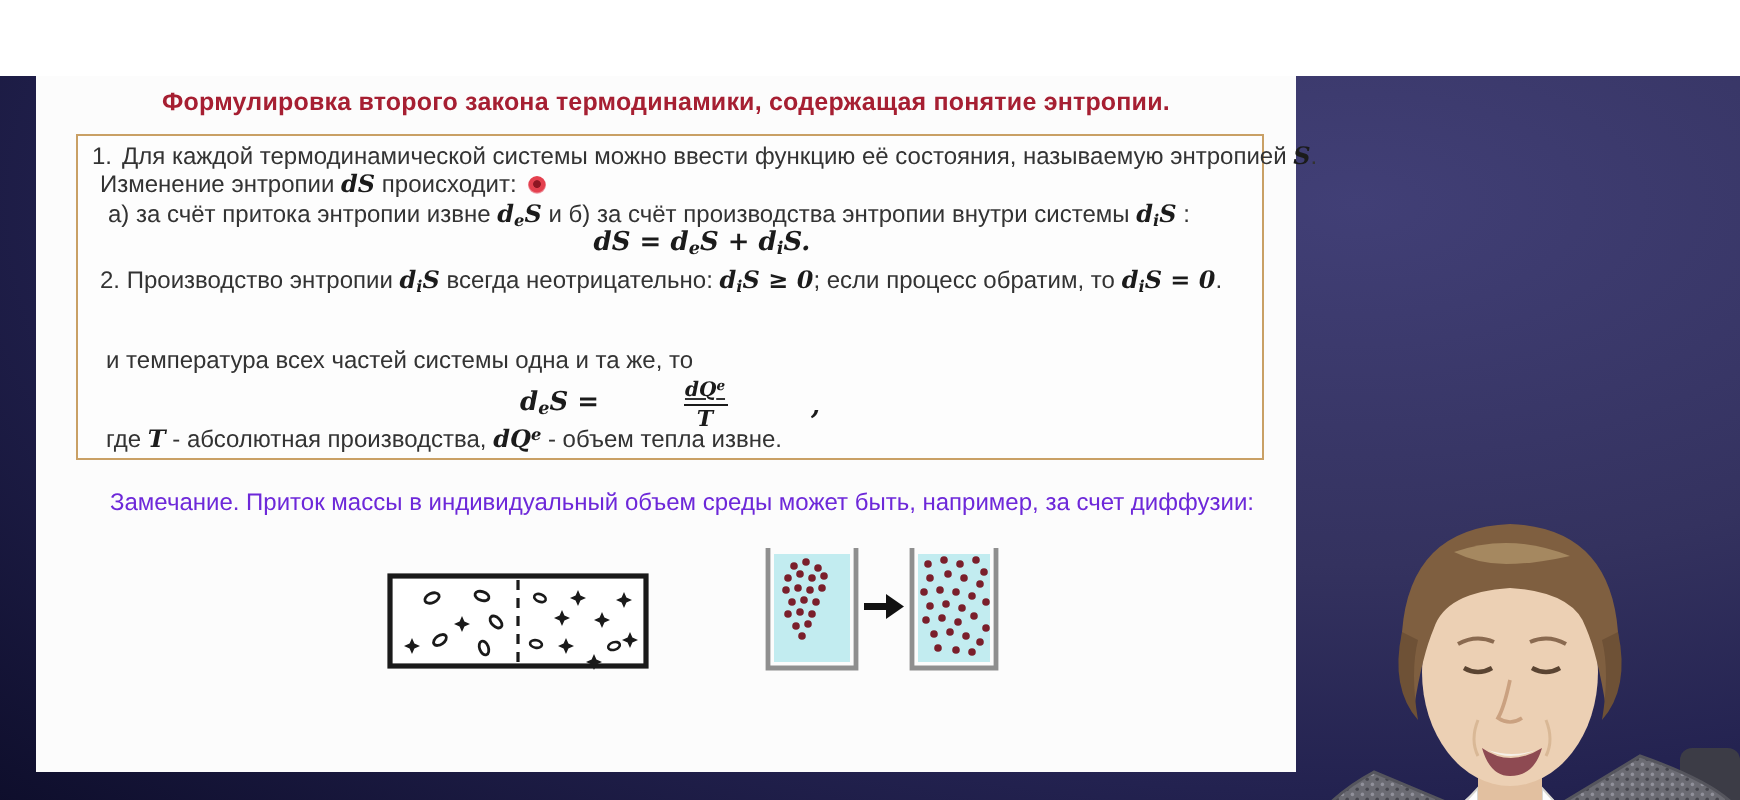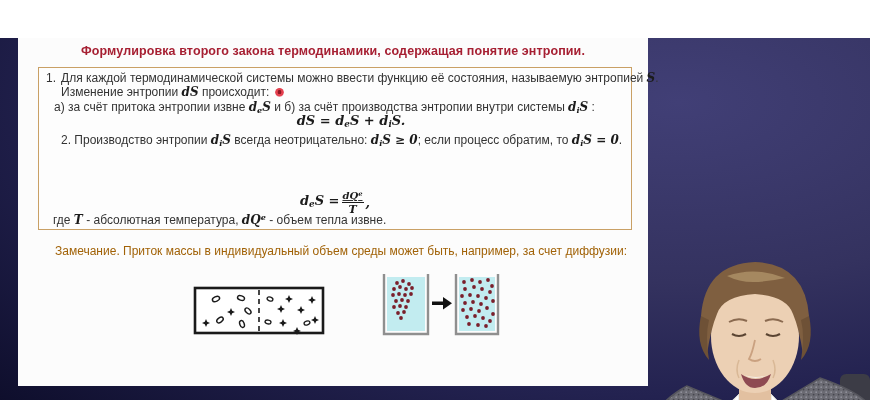--- a/index.html
+++ b/index.html
@@ -10,71 +10,72 @@
   }
   
   .slide{position:absolute;left:18px;top:0;width:630px;height:348px;background:#fcfcfc;}
   .slide-title{position:absolute;left:0;top:6px;width:100%;text-align:center;
     font-size:12.5px;font-weight:bold;color:#a61f32;white-space:nowrap;letter-spacing:.1px;}
   .defbox{position:absolute;left:20px;top:29px;width:592px;height:161px;
     border:1.5px solid #c9a065;background:#fdfdfd;}
   .bl{position:absolute;white-space:nowrap;font-size:12px;color:#333;line-height:14px;}
   .bl .num{display:inline-block;width:15px;}
   .l1{top:3px;left:7px;}
-  .l2{top:17px;left:22px;}
+  .l2{top:17px;left:11px;}
   .l3{top:32px;left:15px;}
   .lf1{top:46px;left:16px;width:100%;text-align:center;font-size:13px;}
-  .l4{top:65px;left:22px;}
+  .l4{top:65px;left:11px;}
   .l5{top:90px;left:5px;}
   .l6{top:105px;left:14px;}
-  .lf2{top:119px;left:0;width:100%;height:32px;display:flex;align-items:center;justify-content:center;font-size:13px;}
+  .lf2{top:119px;left:0;width:100%;height:32px;display:flex;align-items:center;justify-content:center;font-size:13px;gap:40px;}
   .l7{top:142px;left:14px;}
   .u{text-underline-offset:2px;}
   .m{font-family:"DejaVu Serif","Liberation Serif",serif;font-style:italic;font-weight:bold;color:#1b1b1b;}
   sub.ms{font-family:"DejaVu Serif","Liberation Serif",serif;font-style:italic;font-weight:bold;color:#1b1b1b;
     font-size:0.68em;vertical-align:-0.25em;}
   sup.ms{font-family:"DejaVu Serif","Liberation Serif",serif;font-style:italic;font-weight:bold;color:#1b1b1b;
     font-size:0.68em;vertical-align:0.45em;}
   .laser{display:inline-block;width:9px;height:9px;border-radius:50%;margin-left:6px;vertical-align:-1px;
     background:radial-gradient(circle at 50% 45%, #8e1622 0 26%, #e4404e 32% 58%, #f4bcc6 72%, rgba(244,188,198,0) 100%);}
   .frac{display:inline-flex;flex-direction:column;align-items:center;vertical-align:middle;line-height:1;margin:0 2px;}
   .fnum{font-size:10px;text-decoration:underline;}
   .fbar{height:1.3px;background:#1b1b1b;width:100%;margin:1px 0;min-width:22px;}
   .fden{font-size:11px;}
-  .remark{position:absolute;left:37px;top:206px;font-size:12px;color:#a16207;white-space:nowrap;}
+  .remark{position:absolute;left:37px;top:206px;font-size:12px;color:#6d28d9;white-space:nowrap;}
   .diagram1{position:absolute;left:175px;top:248px;}
   .diagram2{position:absolute;left:346px;top:234px;}
   
   .person{position:absolute;left:635px;top:218px;}
 </style>
 </head>
 <body>
 
 <div class="stage">
 
   <div class="slide">
 
     <div class="slide-title">Формулировка второго закона термодинамики, содержащая понятие энтропии.</div>
 
     <div class="defbox">
       <div class="bl l1"><span class="num">1.</span><span><span>Для каждой термодинамической системы можно ввести функцию её состояния, называемую энтропией </span><span class="m">S</span><span>.</span></span></div>
       <div class="bl l2"><span><span>Изменение энтропии </span><span class="m">dS</span><span> происходит:</span></span><span class="laser"></span></div>
       <div class="bl l3"><span>а) за счёт </span><span class="u">притока</span><span> энтропии </span><span class="u">извне</span><span> </span><span class="m">d</span><sub class="ms">e</sub><span class="m">S</span><span> и б) за счёт </span><span class="u">производства</span><span> энтропии </span><span class="u">внутри</span><span> системы </span><span class="m">d</span><sub class="ms">i</sub><span class="m">S</span><span> :</span></div>
       <div class="bl lf1"><span class="m">dS</span><span class="m"> = </span><span class="m">d</span><sub class="ms">e</sub><span class="m">S</span><span class="m"> + </span><span class="m">d</span><sub class="ms">i</sub><span class="m">S</span><span class="m">.</span></div>
       <div class="bl l4"><span>2. Производство энтропии </span><span class="m">d</span><sub class="ms">i</sub><span class="m">S</span><span> всегда неотрицательно: </span><span class="m">d</span><sub class="ms">i</sub><span class="m">S</span><span class="m"> ≥ 0</span><span>; если процесс </span><span class="u">обратим</span><span>, то </span><span class="m">d</span><sub class="ms">i</sub><span class="m">S</span><span class="m"> = 0</span><span>.</span></div>
+      <div class="bl l6"><span>и температура всех частей системы одна и та же, то</span></div>
       <div class="bl lf2">
         <span><span class="m">d</span><sub class="ms">e</sub><span class="m">S</span><span class="m"> = </span></span>
         <span class="frac">
           <span class="fnum"><span class="m">dQ</span><sup class="ms">e</sup></span>
           <span class="fbar"></span>
           <span class="fden"><span class="m">T</span></span>
         </span>
         <span><span class="m">,</span></span>
       </div>
-      <div class="bl l7"><span>где </span><span class="m">T</span><span> - </span><span class="u">абсолютная</span><span> температура, </span><span class="m">dQ</span><sup class="ms">e</sup><span> - объем тепла извне.</span></div>
+      <div class="bl l7"><span>где </span><span class="m">T</span><span> - </span><span class="u">абсолютная</span><span> производства, </span><span class="m">dQ</span><sup class="ms">e</sup><span> - объем тепла извне.</span></div>
     </div>
 
     <div class="remark"><span class="u">Замечание</span><span>. Приток массы в индивидуальный объем среды может быть, например, за счет диффузии:</span></div>
 
     <svg class="diagram1" width="132" height="50" viewBox="0 0 132 50">
       <rect x="2" y="2" width="128" height="45" fill="#ffffff" stroke="#1a1a1a" stroke-width="2.6"></rect>
       <line x1="66" y1="4" x2="66" y2="46" stroke="#1a1a1a" stroke-width="1.6" stroke-dasharray="5,4"></line>
       <g fill="none" stroke="#1a1a1a" stroke-width="1.4">
         <ellipse cx="23" cy="13" rx="3.8" ry="2.3" transform="rotate(-25 23 13)"></ellipse>
         <ellipse cx="48" cy="12" rx="3.6" ry="2.2" transform="rotate(18 48 12)"></ellipse>

